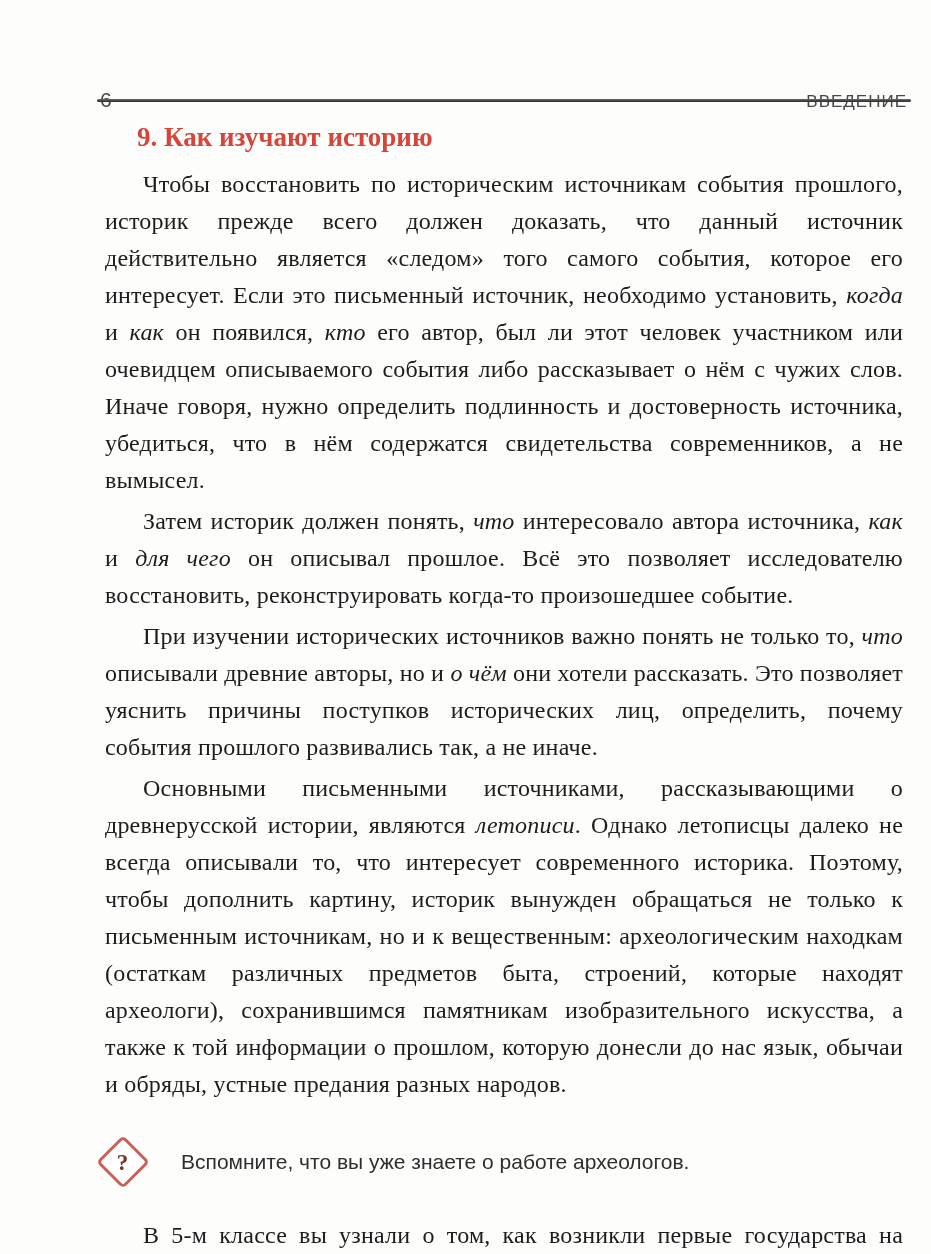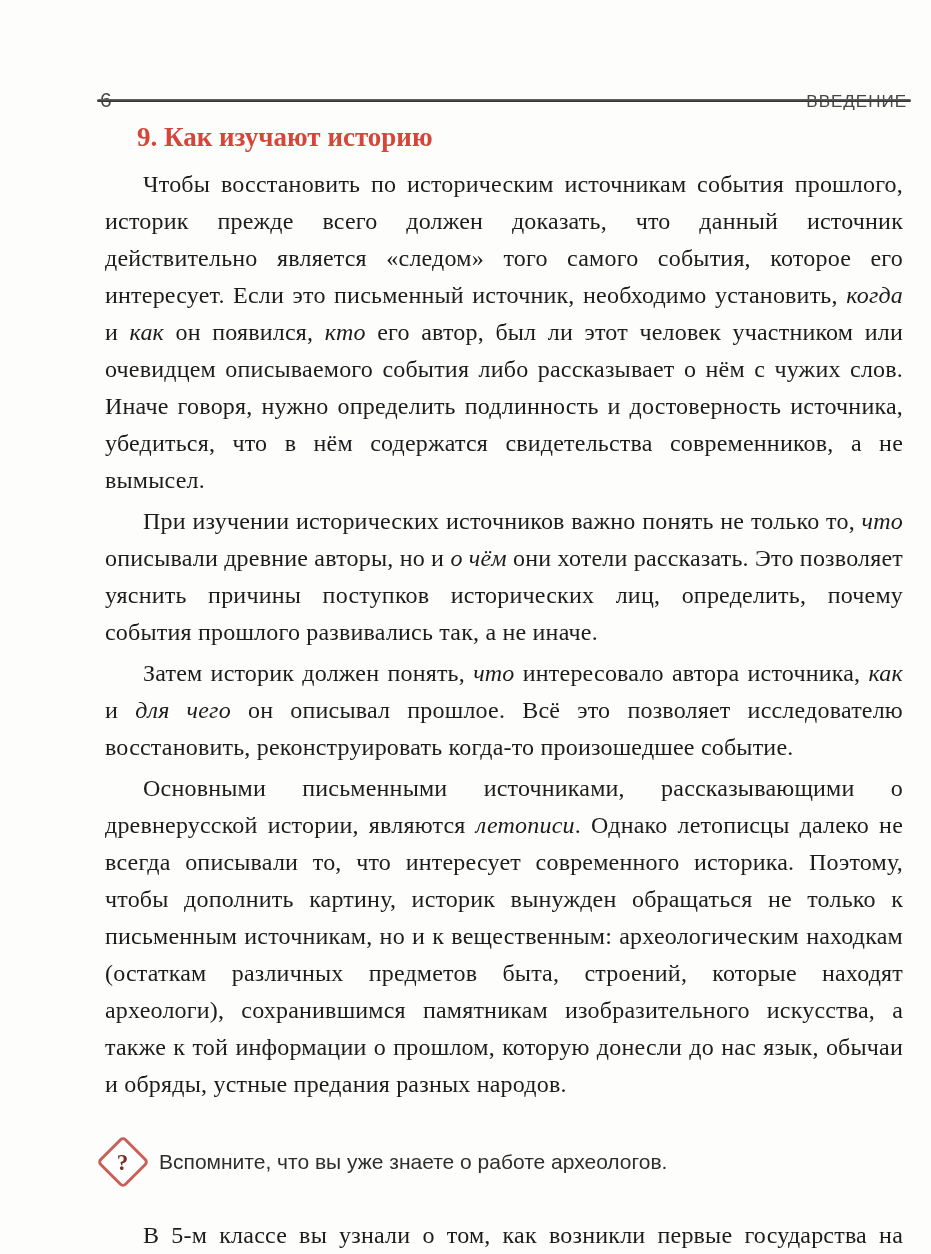--- a/index.html
+++ b/index.html
@@ -88,40 +88,40 @@
     justify-content: center;
   }
   .qmark {
     transform: rotate(-45deg);
     font-family: "Liberation Serif", serif;
     font-weight: bold;
     font-size: 23px;
     line-height: 1;
     color: var(--qmark-color, #7c2f27);
   }
-  .question-text { margin-left: 8px; }
+  .question-text { margin-left: 30px; }
 </style>
 </head>
 <body>
 
 <div class="page">
 
   <div class="running-head">
     <span class="page-num">6</span>
     <span class="head-title">ВВЕДЕНИЕ</span>
   </div>
   <div class="rule"></div>
 
   <div class="column">
 
     <h2 class="section-heading">9. Как изучают историю</h2>
 
     <p class="body-par"><span>Чтобы восстановить по историческим источникам события прошлого, историк прежде всего должен доказать, что данный источник действительно является «следом» того самого события, которое его интересует. Если это письменный источник, необходимо установить, </span><span class="it">когда</span><span> и </span><span class="it">как</span><span> он появился, </span><span class="it">кто</span><span> его автор, был ли этот человек участником или очевидцем описываемого события либо рассказывает о нём с чужих слов. Иначе говоря, нужно определить подлинность и достоверность источника, убедиться, что в нём содержатся свидетельства современников, а не вымысел.</span></p>
+    <p class="body-par"><span>Затем историк должен понять, </span><span class="it">что</span><span> интересовало автора источника, </span><span class="it">как</span><span> и </span><span class="it">для чего</span><span> он описывал прошлое. Всё это позволяет исследователю восстановить, реконструировать когда-то произошедшее событие.</span></p>
     <p class="body-par"><span>При изучении исторических источников важно понять не только то, </span><span class="it">что</span><span> описывали древние авторы, но и </span><span class="it">о чём</span><span> они хотели рассказать. Это позволяет уяснить причины поступков исторических лиц, определить, почему события прошлого развивались так, а не иначе.</span></p>
-    <p class="body-par"><span>Затем историк должен понять, </span><span class="it">что</span><span> интересовало автора источника, </span><span class="it">как</span><span> и </span><span class="it">для чего</span><span> он описывал прошлое. Всё это позволяет исследователю восстановить, реконструировать когда-то произошедшее событие.</span></p>
     <p class="body-par"><span>Основными письменными источниками, рассказывающими о древнерусской истории, являются </span><span class="it">летописи</span><span>. Однако летописцы далеко не всегда описывали то, что интересует современного историка. Поэтому, чтобы дополнить картину, историк вынужден обращаться не только к письменным источникам, но и к вещественным: археологическим находкам (остаткам различных предметов быта, строений, которые находят археологи), сохранившимся памятникам изобразительного искусства, а также к той информации о прошлом, которую донесли до нас язык, обычаи и обряды, устные предания разных народов.</span></p>
 
     <div class="question-row">
       <span class="diamond">
         <span class="qmark">?</span>
       </span>
       <span class="question-text">Вспомните, что вы уже знаете о работе археологов.</span>
     </div>
 
 

